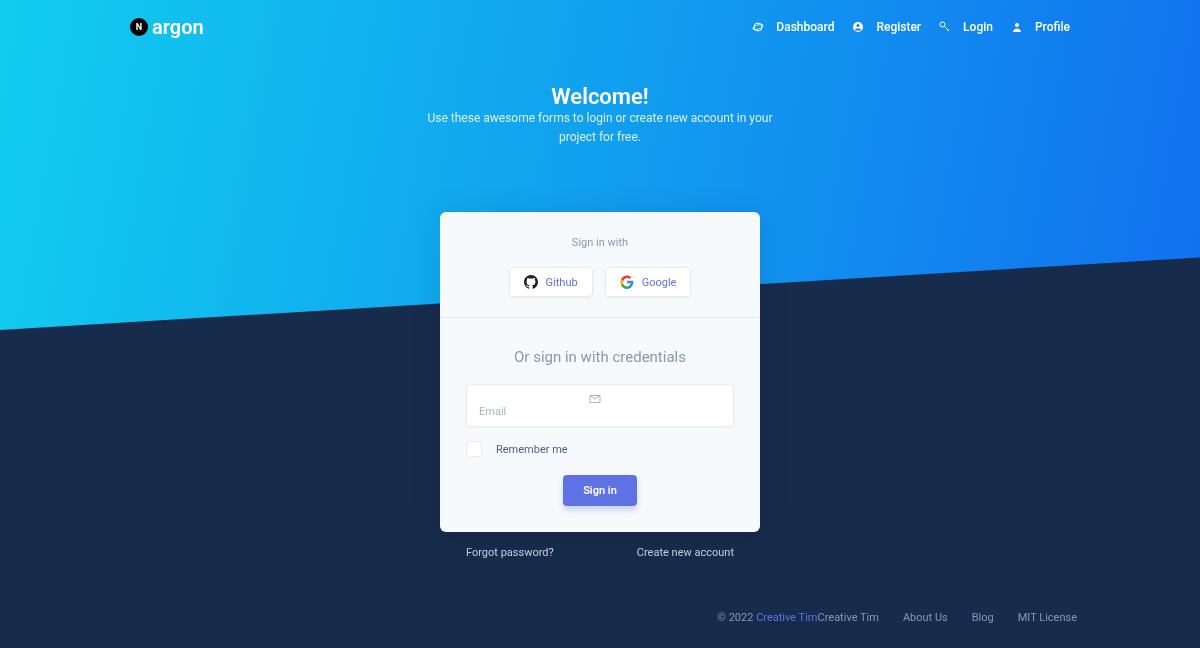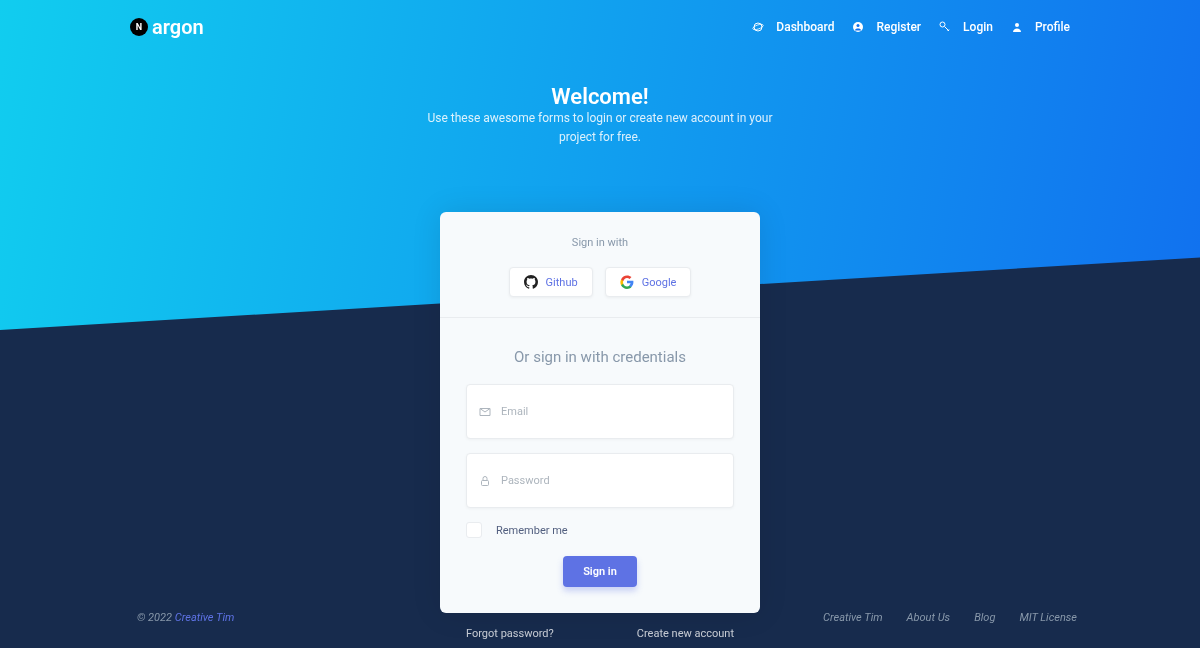--- a/index.html
+++ b/index.html
@@ -140,23 +140,24 @@
       font-size: 15px;
       color: #8898aa;
       margin-bottom: 18px;
     }
     .input-group {
       display: flex;
       align-items: center;
       background: #fff;
       border: 1px solid #e9ecef;
       border-radius: 4px;
-      padding: 20px 12px;
+      padding: 8px 12px;
       margin-bottom: 14px;
       box-shadow: 0 1px 3px rgba(0,0,0,0.04);
+      flex-direction: column;
     }
     .input-icon {
       width: 12px;
       height: 12px;
       fill: #adb5bd;
       margin-right: 10px;
       flex-shrink: 0;
     }
     .input-field {
       border: none;
@@ -214,23 +215,22 @@
       cursor: pointer;
     }
     .page-footer {
       position: absolute;
       bottom: 24px;
       left: 14px;
       right: 0;
       max-width: 940px;
       margin: 0 auto;
       display: flex;
-      justify-content: space-between;
-      font-size: 11px;
-      font-style: italic;
+      justify-content: flex-end;
+      font-size: 11px;
     }
     .copyright {
       color: #8898aa;
     }
     .brand-link {
       color: #5e72e4;
     }
     .footer-nav {
       display: flex;
       gap: 24px;
@@ -311,27 +311,20 @@
   </div>
   <div class="card-body">
     <div class="credentials-text">Or sign in with credentials</div>
     <div class="input-group">
       <svg class="input-icon" viewBox="0 0 24 24">
           <path d="M2 5h20v14H2z" fill="none" stroke="#adb5bd" stroke-width="2"></path>
           <path d="M2 5l10 7 10-7" fill="none" stroke="#adb5bd" stroke-width="2"></path>
         </svg>
       <input class="input-field" placeholder="Email" style="">
     </div>
-    <div class="input-group">
-      <svg class="input-icon" viewBox="0 0 24 24">
-          <rect x="5" y="11" width="14" height="10" rx="2" fill="none" stroke="#adb5bd" stroke-width="2"></rect>
-          <path d="M8 11V7a4 4 0 018 0v4" fill="none" stroke="#adb5bd" stroke-width="2"></path>
-        </svg>
-      <input class="input-field" type="password" placeholder="Password" style="">
-    </div>
     <div class="remember">
       <div class="checkbox"></div>
       <span class="remember-label">Remember me</span>
     </div>
     <button class="signin-btn">Sign in</button>
   </div>
 </div>
 
 <div class="card-footer-links">
   <span class="footer-link">Forgot password?</span>

